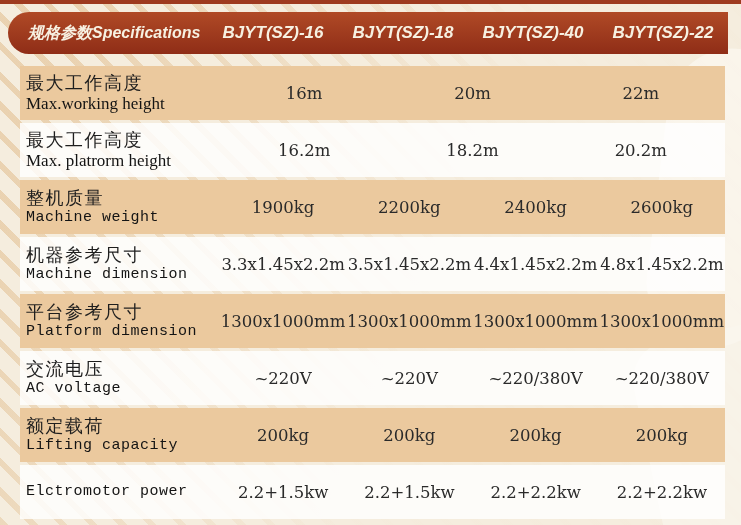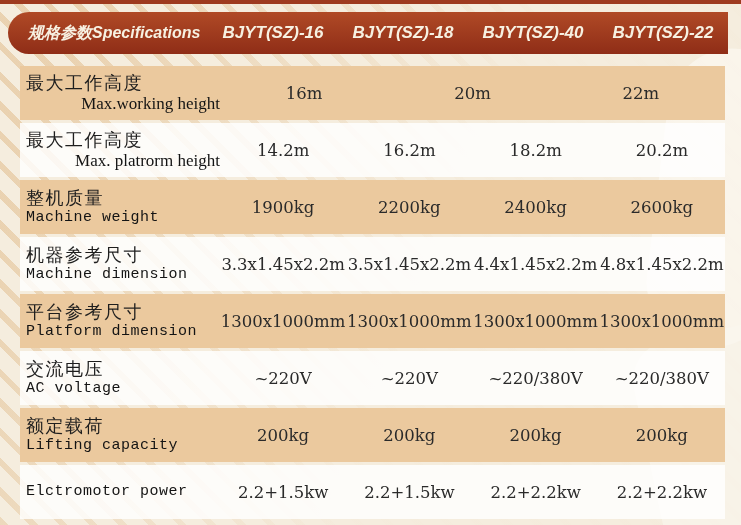--- a/index.html
+++ b/index.html
@@ -61,21 +61,21 @@
     display:flex;align-items:center;
   }
   .row.tan{background:var(--row-tan);}
   .row.light{background:rgba(255,255,255,0.82);}
   .label-cell{width:200px;box-sizing:border-box;padding-left:6px;line-height:1.15;}
   .zh{
     font-size:18px;color:#1e1e1e;letter-spacing:1.5px;
     font-family:"DejaVu Sans",sans-serif;
   }
   .en{color:#141414;}
-  .serif-en .en{font-family:"Liberation Serif",serif;font-size:17px;text-align:right;}
+  .serif-en .en{font-family:"Liberation Serif",serif;font-size:17px;}
   .mono-en .en{font-family:"Liberation Mono",monospace;font-size:15px;letter-spacing:0.5px;}
   .val{
     flex:1;text-align:center;
     font-family:"DejaVu Serif",serif;
     font-size:16.5px;color:var(--text-dark);white-space:nowrap;
   }
 </style>
 </head>
 <body>
 
@@ -103,21 +103,20 @@
     <div class="val">16m</div>
     <div class="val">20m</div>
     <div class="val">22m</div>
   </div>
 
   <div class="row light serif-en">
     <div class="label-cell">
       <div class="zh">最大工作高度</div>
       <div class="en">Max. platrorm height</div>
     </div>
-    <div class="val">14.2m</div>
     <div class="val">16.2m</div>
     <div class="val">18.2m</div>
     <div class="val">20.2m</div>
   </div>
 
   <div class="row tan mono-en">
     <div class="label-cell">
       <div class="zh">整机质量</div>
       <div class="en">Machine weight</div>
     </div>

